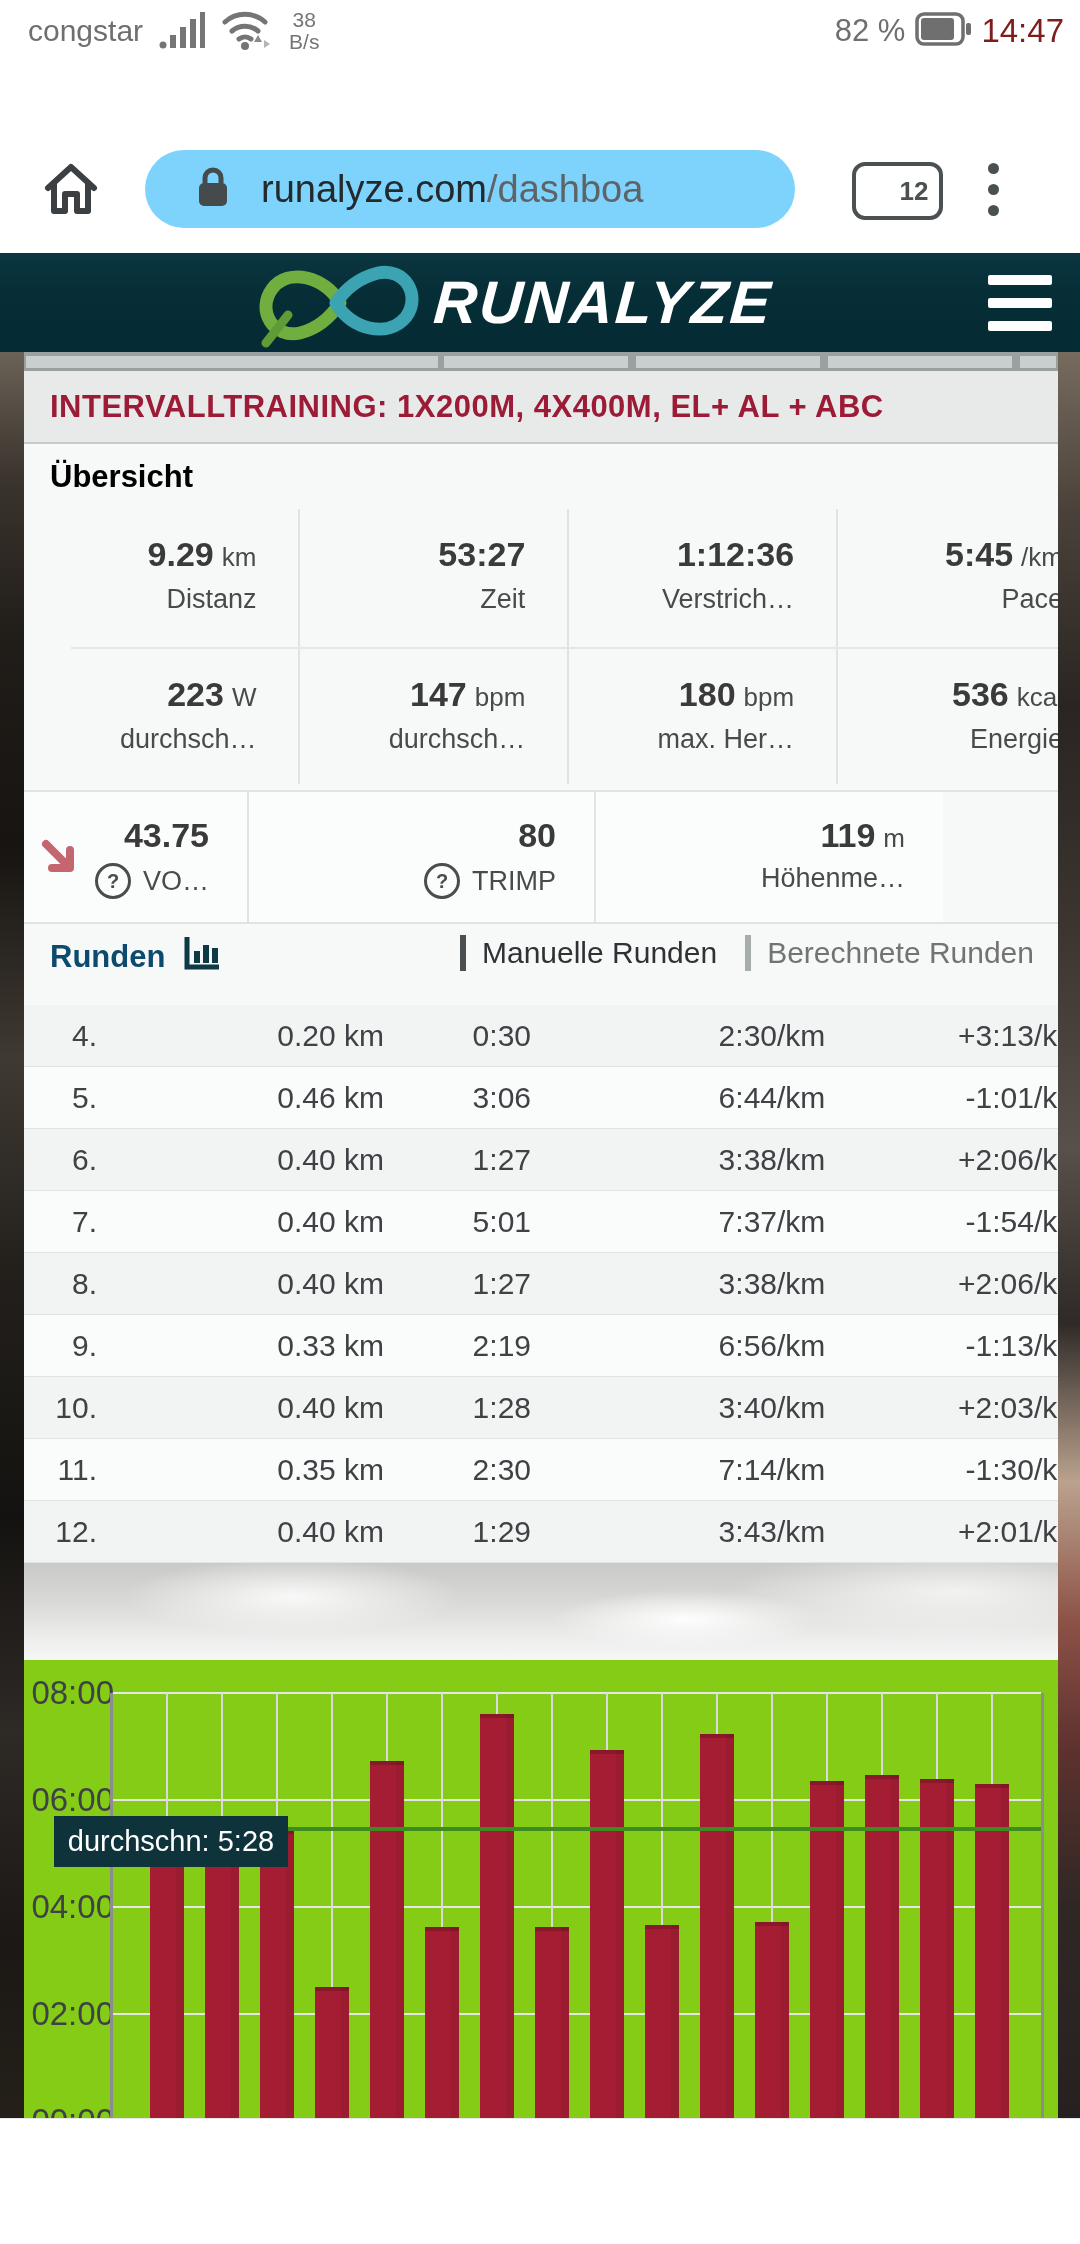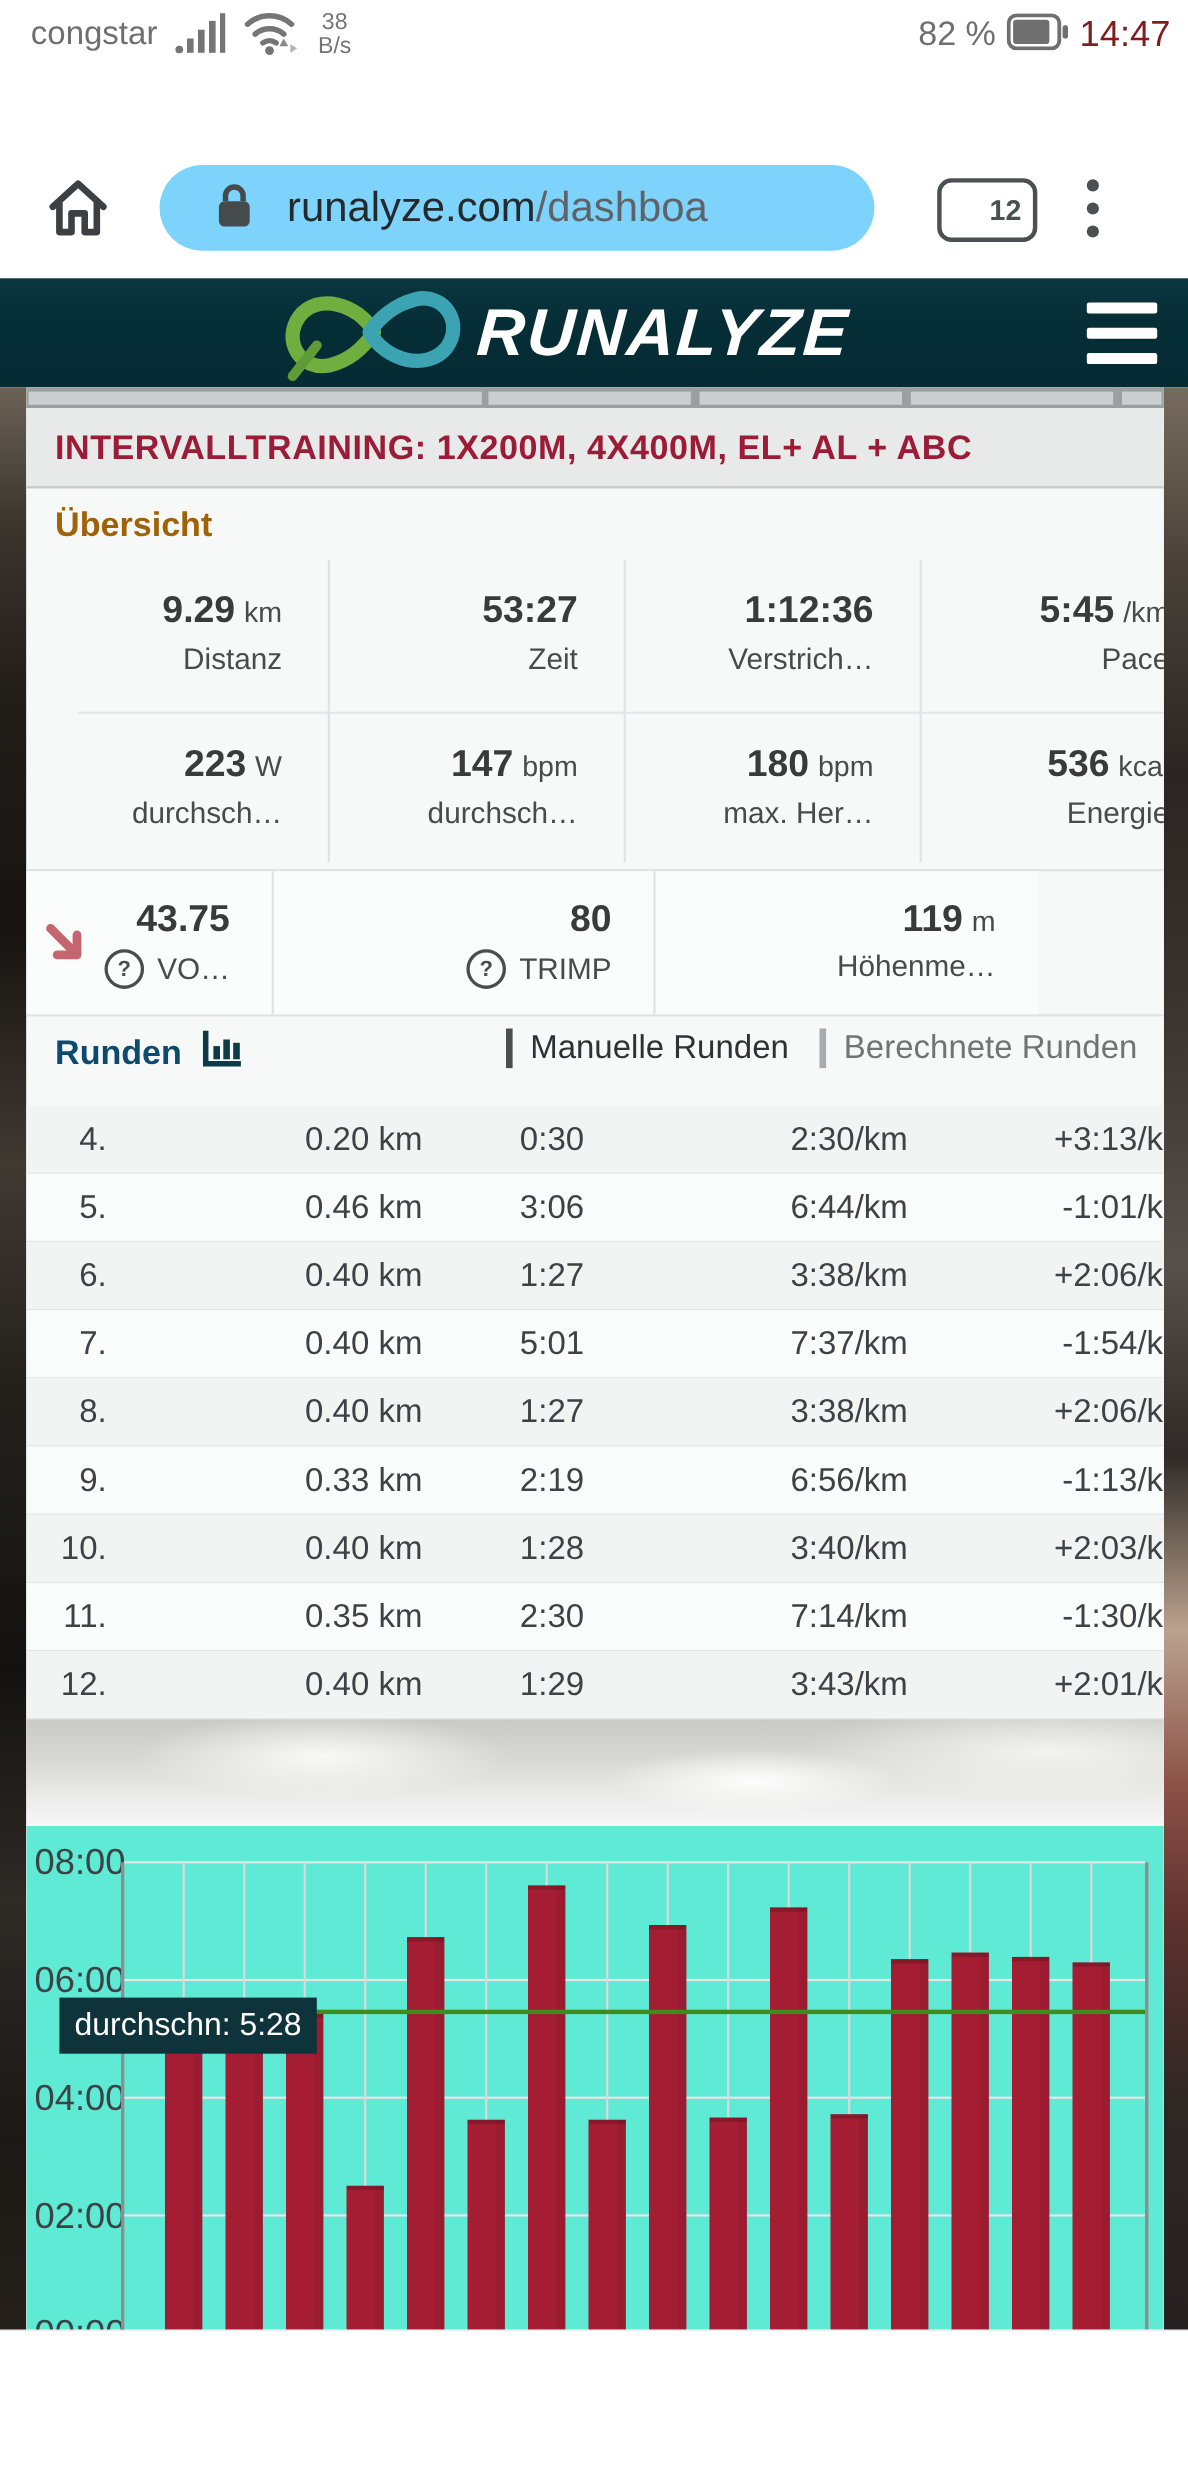--- a/index.html
+++ b/index.html
@@ -50,21 +50,21 @@
   .tab-strip{position:absolute;left:24px;top:352px;width:1034px;height:19px;background:#9aa0a0;}
   .tab-strip i{position:absolute;top:4px;height:12px;background:#c9cfcf;}
 
   
   .panel{position:absolute;left:24px;top:371px;width:1034px;height:1747px;background:#f7f8f8;overflow:hidden;}
 
   .title-bar{position:absolute;left:0;top:0;width:100%;height:73px;background:#e8eaea;
              border-bottom:2px solid #c6caca;display:flex;align-items:center;box-sizing:border-box;}
   .title-bar span{margin-left:26px;font-size:31px;font-weight:bold;color:#9c1b37;letter-spacing:0.5px;}
 
-  .overview-heading{position:absolute;left:26px;top:88px;font-size:31px;font-weight:bold;color:#a16207;}
+  .overview-heading{position:absolute;left:26px;top:88px;font-size:31px;font-weight:bold;color:#000000;}
 
   .stats-grid{position:absolute;left:0;top:138px;width:100%;height:275px;display:grid;
               grid-template-columns:22% 26% 26% 26%;grid-template-rows:50% 50%;padding-left:47px;}
   .stat-cell{box-sizing:border-box;padding:26px 42px 0 0;text-align:right;border-left:2px solid #e0e3e3;}
   .stat-cell.first-col{border-left:none;}
   .stat-cell.row2{border-top:2px solid #e4e7e7;}
   .stat-value{font-size:34px;font-weight:bold;color:#3a3a3a;}
   .stat-unit{font-size:26px;color:#4a4a4a;font-weight:normal;margin-left:8px;}
   .stat-label{margin-top:10px;font-size:27px;color:#4a4a4a;}
 
@@ -99,21 +99,21 @@
   .sub{font-size:23px;}
   .diff-pos{color:#2f8b1c;} .diff-neg{color:#b11230;}
 
   .photo-band{position:absolute;left:0;top:1192px;width:100%;height:97px;
     background:
       radial-gradient(ellipse 190px 42px at 64% 58%, rgba(255,255,255,0.95), rgba(255,255,255,0) 70%),
       radial-gradient(ellipse 240px 55px at 26% 35%, rgba(255,255,255,0.85), rgba(255,255,255,0) 70%),
       radial-gradient(ellipse 300px 60px at 90% 30%, rgba(255,255,255,0.7), rgba(255,255,255,0) 75%),
       linear-gradient(180deg,#c9c9c7 0%,#d9d9d7 40%,#ececeb 75%,#f6f7f7 100%);}
 
-  .chart{position:absolute;left:0;top:1289px;width:100%;height:458px;background:#5eead4;}
+  .chart{position:absolute;left:0;top:1289px;width:100%;height:458px;background:#84cc16;}
   .axis-v{position:absolute;width:3px;background:#8d8d8d;}
   .hgrid{position:absolute;height:2px;background:#e6e6e5;}
   .vgrid{position:absolute;width:2px;background:#dadada;}
   .ytick{position:absolute;left:0;width:90px;text-align:right;font-size:33px;color:#3f4245;}
   .bar{position:absolute;width:34px;background:#a41d33;box-shadow:inset 0 4px 0 rgba(0,0,0,0.16), inset -8px 0 0 rgba(0,0,0,0.05);}
   .avg-line{position:absolute;height:4px;background:#3e8c1f;}
   .avg-tooltip{position:absolute;left:30px;width:234px;height:51px;background:#0e333b;color:#fff;
                font-size:29px;display:flex;align-items:center;justify-content:center;z-index:5;}
 
   

